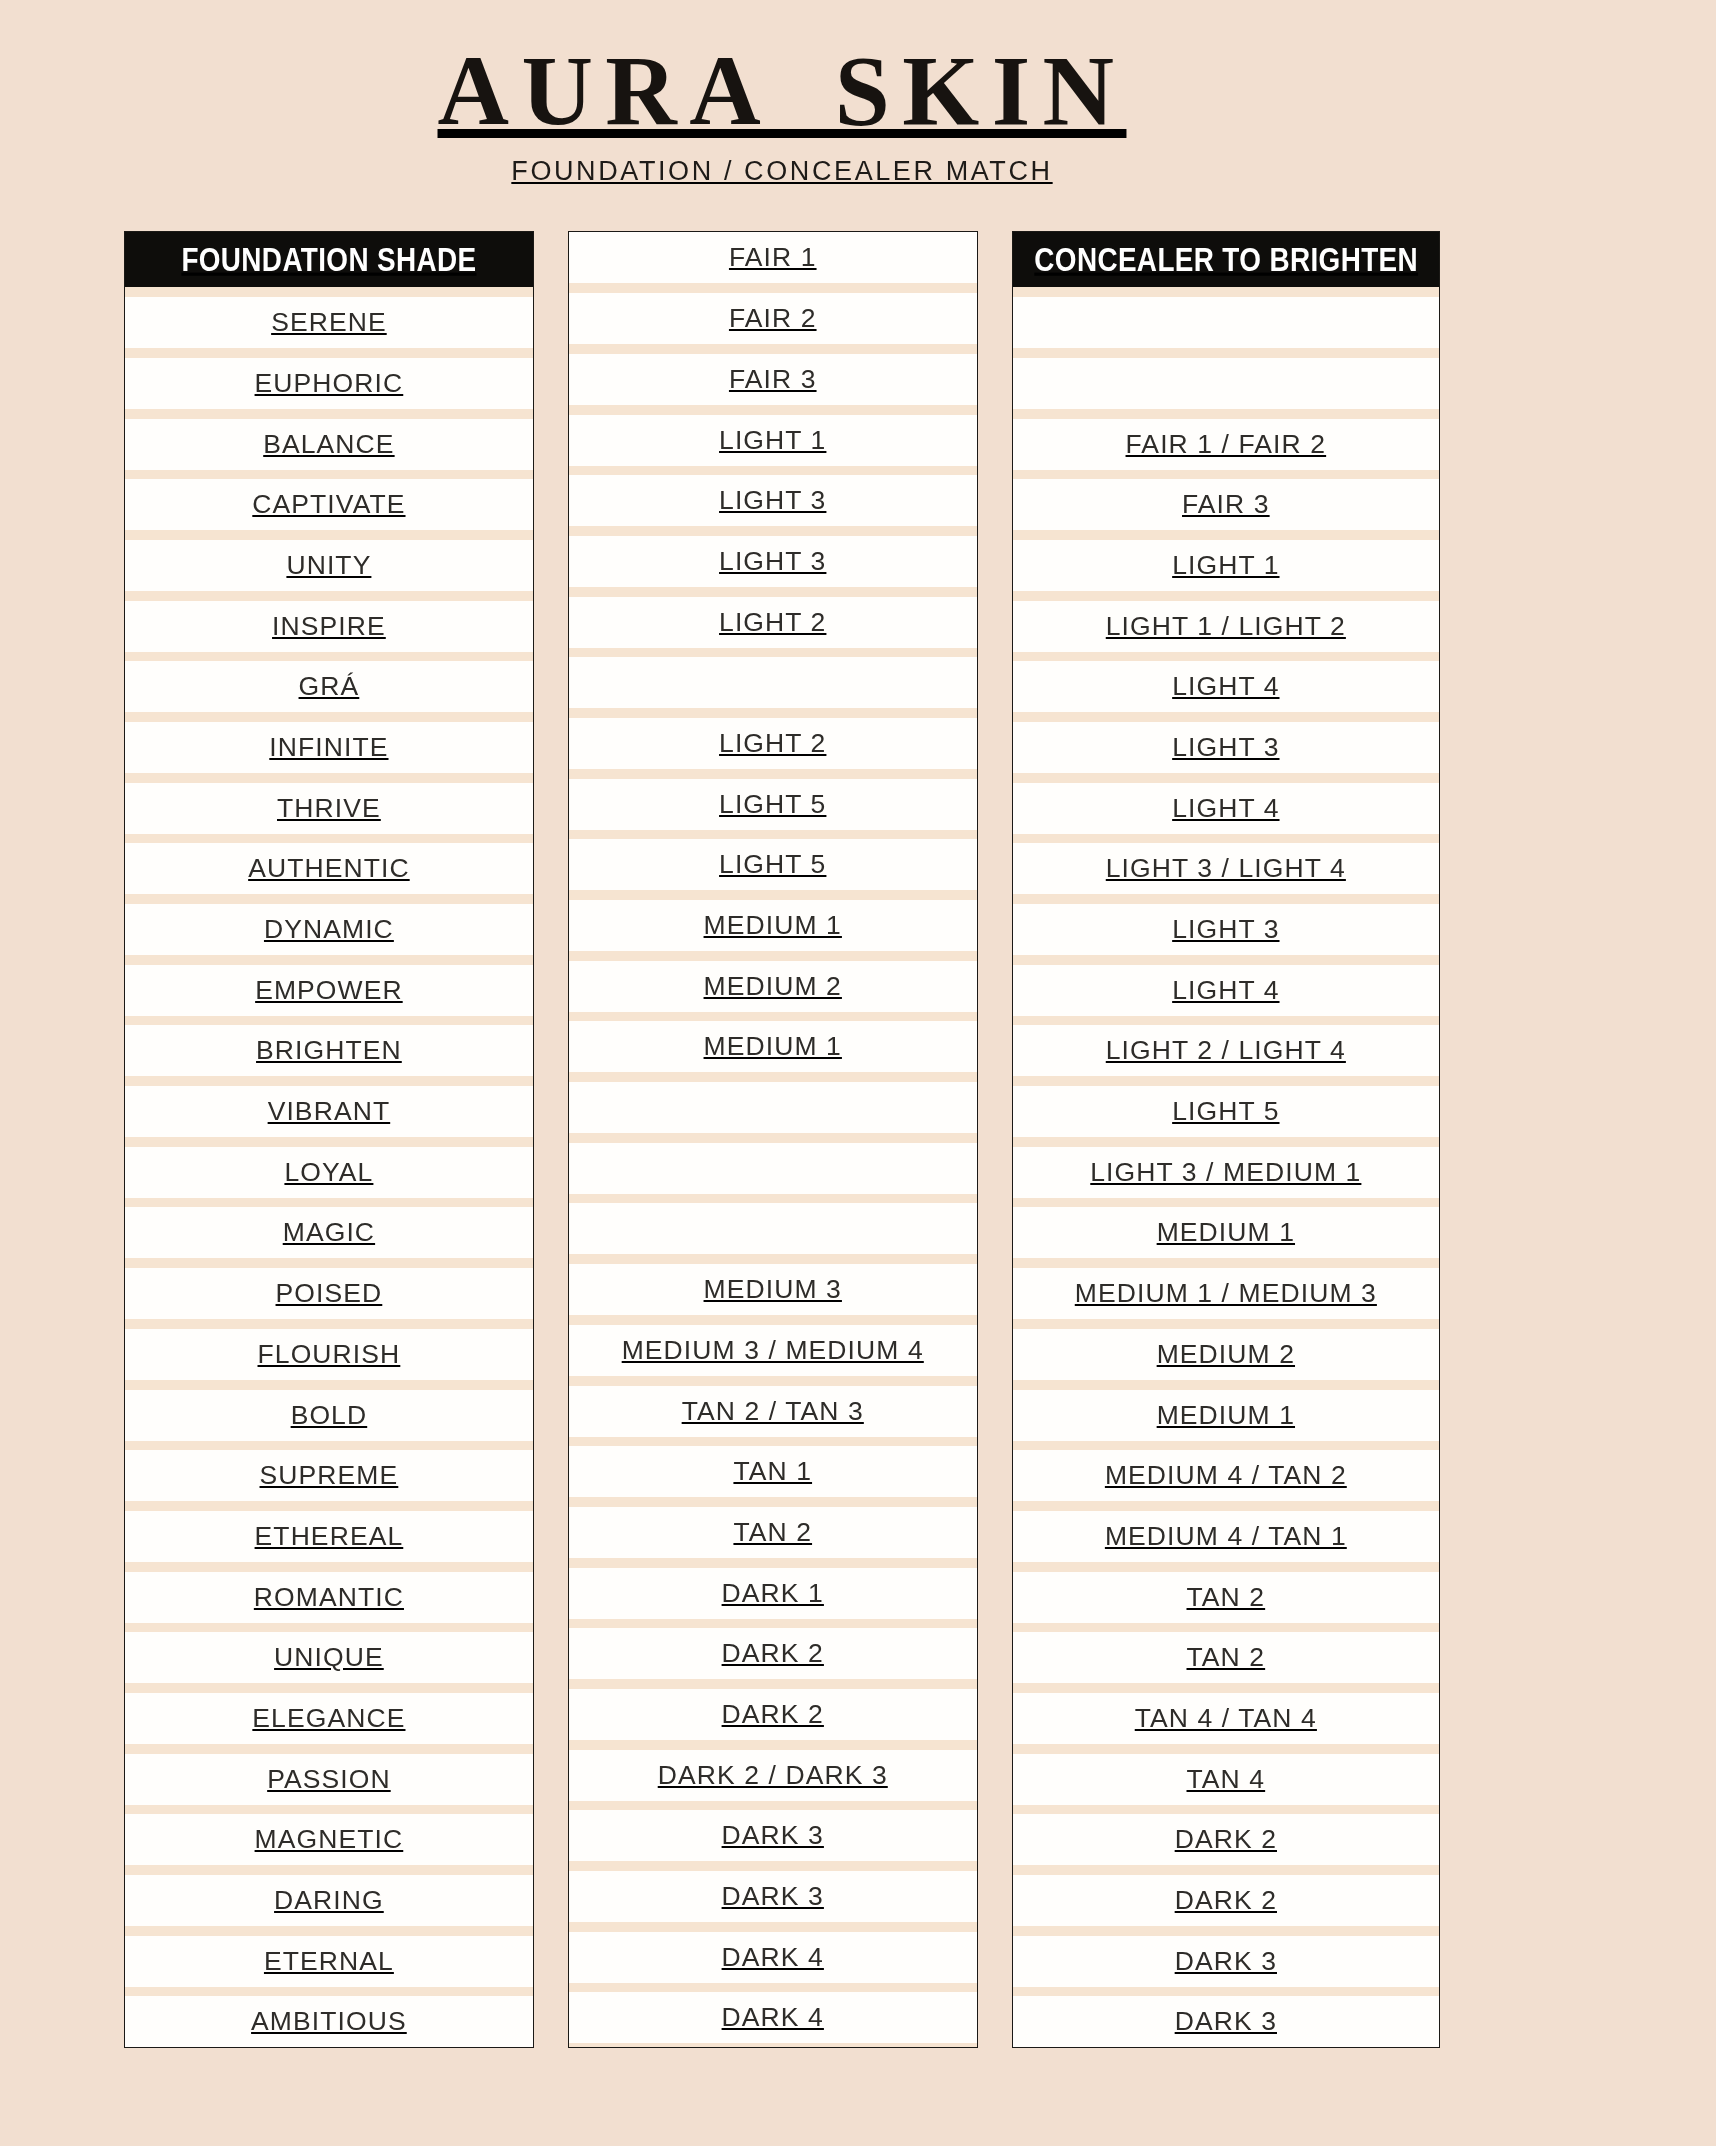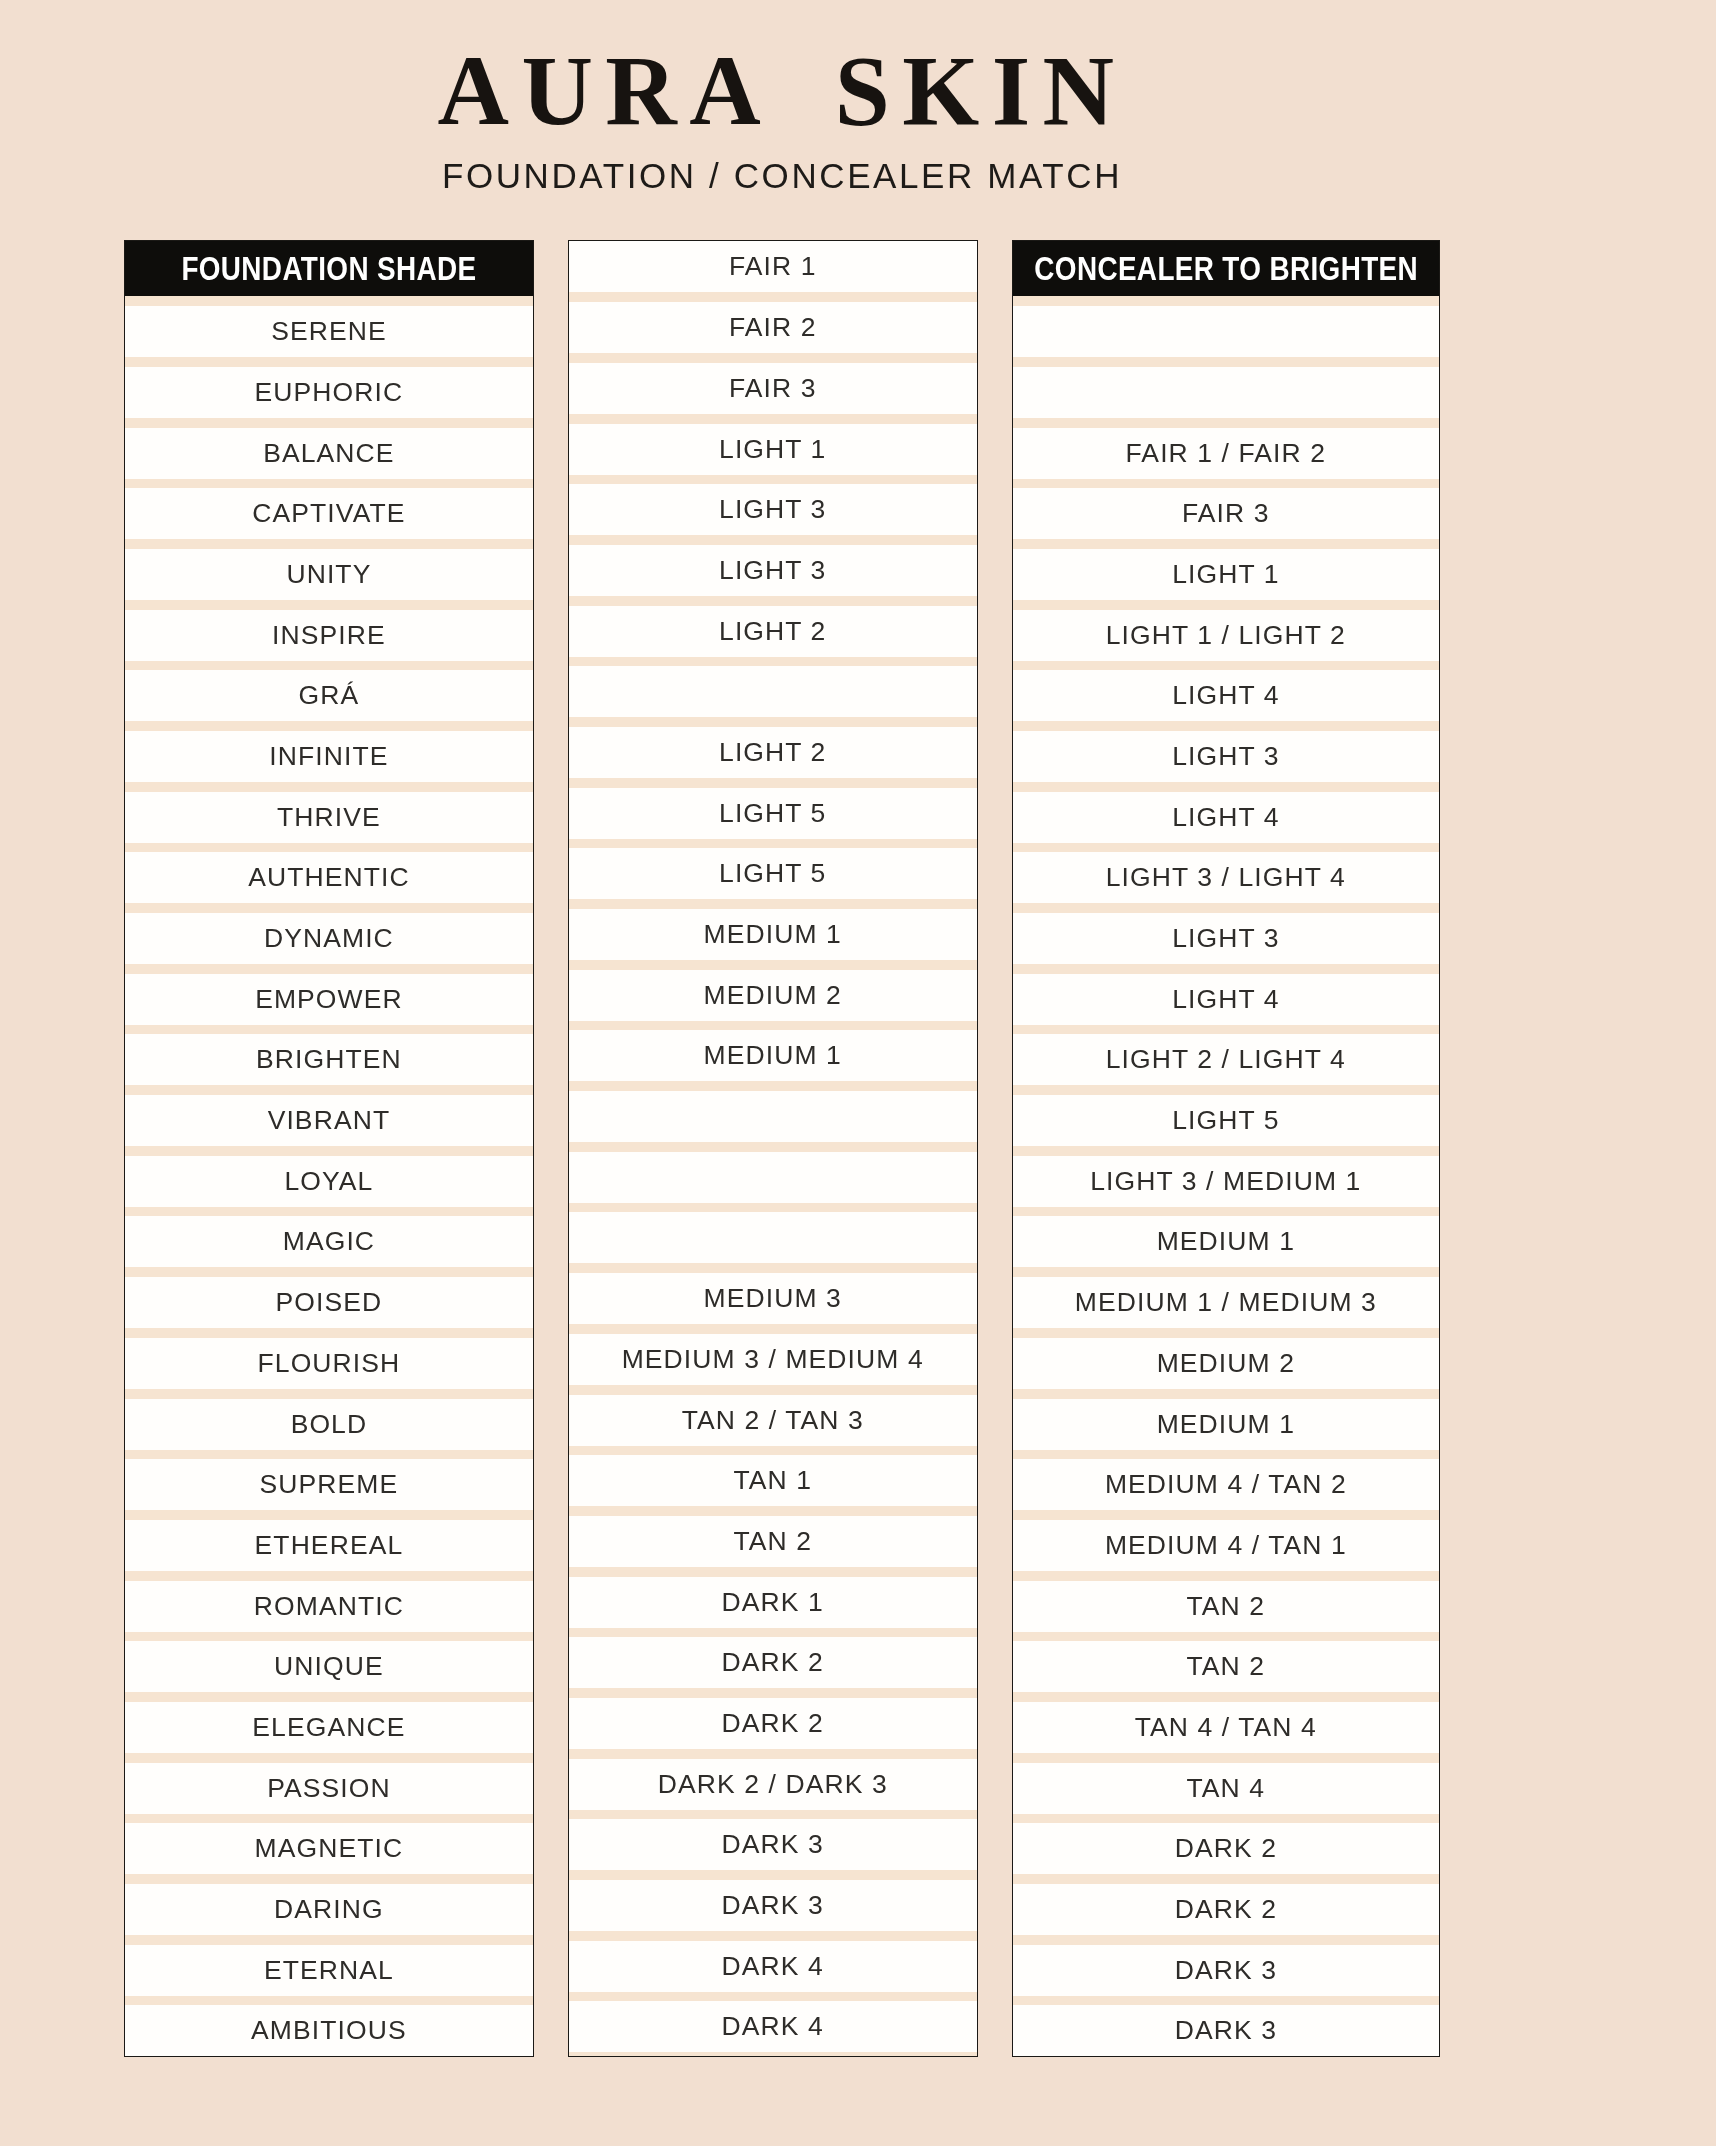--- a/index.html
+++ b/index.html
@@ -19,37 +19,38 @@
     height: 2146px;
     background: var(--background);
     font-family: "Liberation Sans", sans-serif;
     overflow: hidden;
   }
   .page {
     width: 1564px;
     height: 2146px;
     background: var(--background);
     position: relative;
+    text-decoration: underline;
   }
   .brand-title {
     margin: 0;
     padding-top: 37px;
     text-align: center;
     font-family: "Liberation Serif", "DejaVu Serif", serif;
     font-weight: 700;
     font-size: 99px;
     line-height: 1.1;
     letter-spacing: 12.4px;
     word-spacing: 30px;
     color: var(--title-text);
   }
   .page-subtitle {
     margin-top: 10.6px;
     text-align: center;
-    font-size: 35px;
+    font-size: 27px;
     letter-spacing: 2.6px;
     color: #1e1b18;
   }
   .match-table {
     display: flex;
     gap: 34px;
     padding: 16px 124px;
     margin-top: 28px;
   }
   .column {

